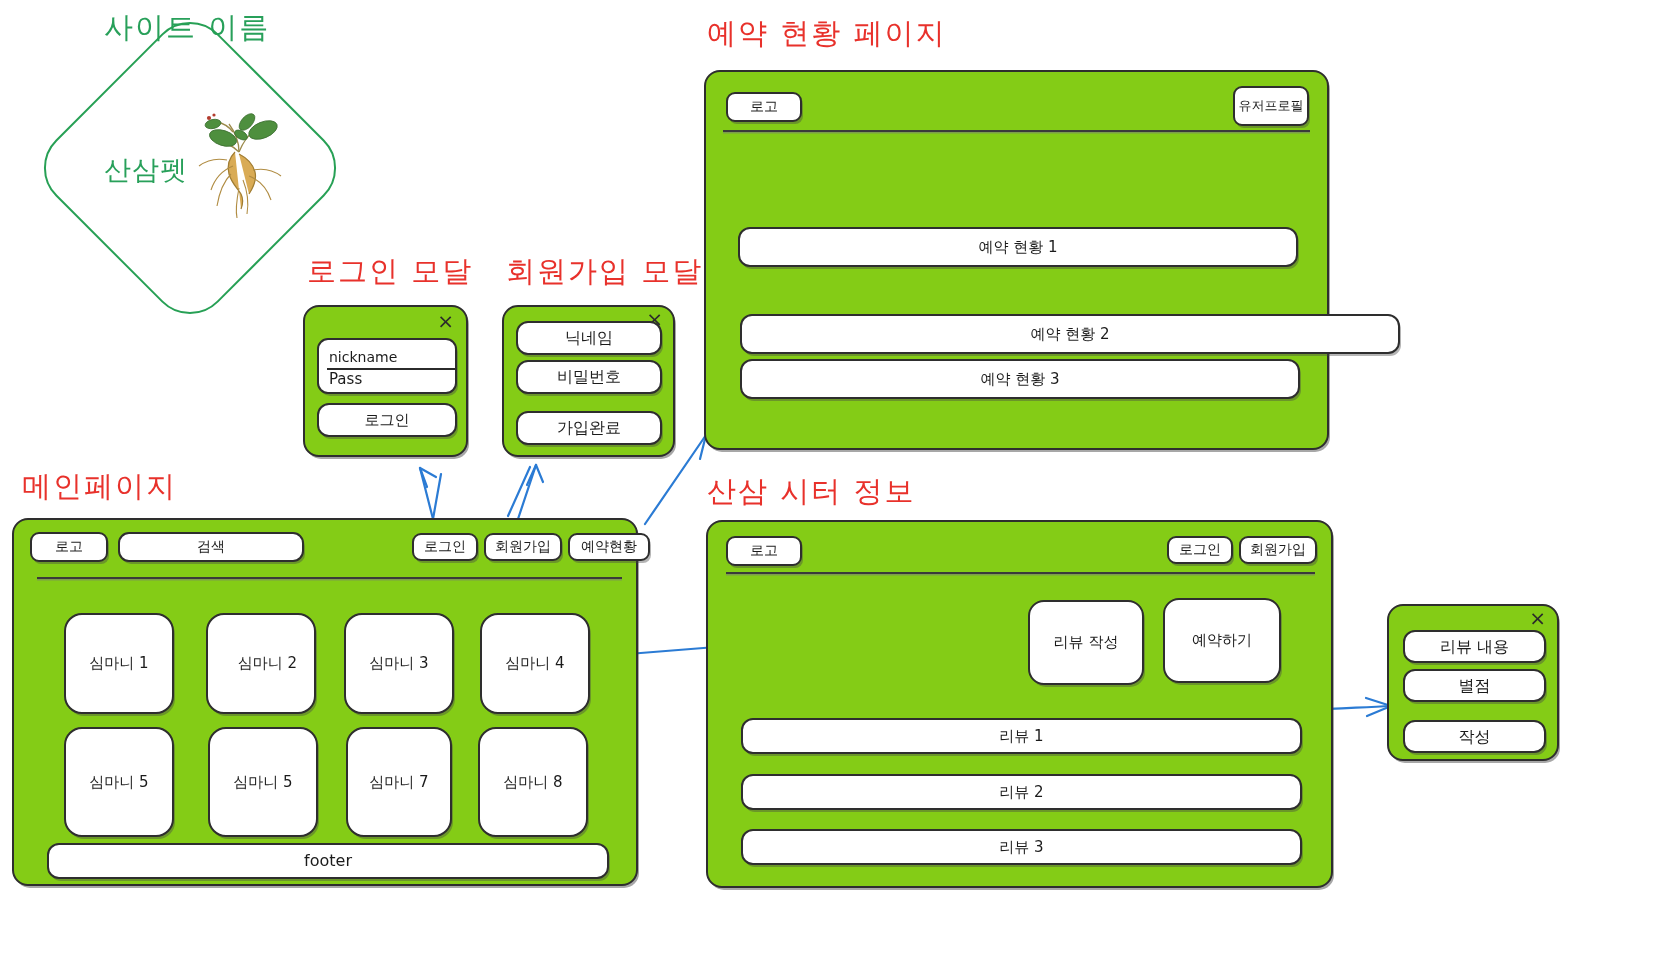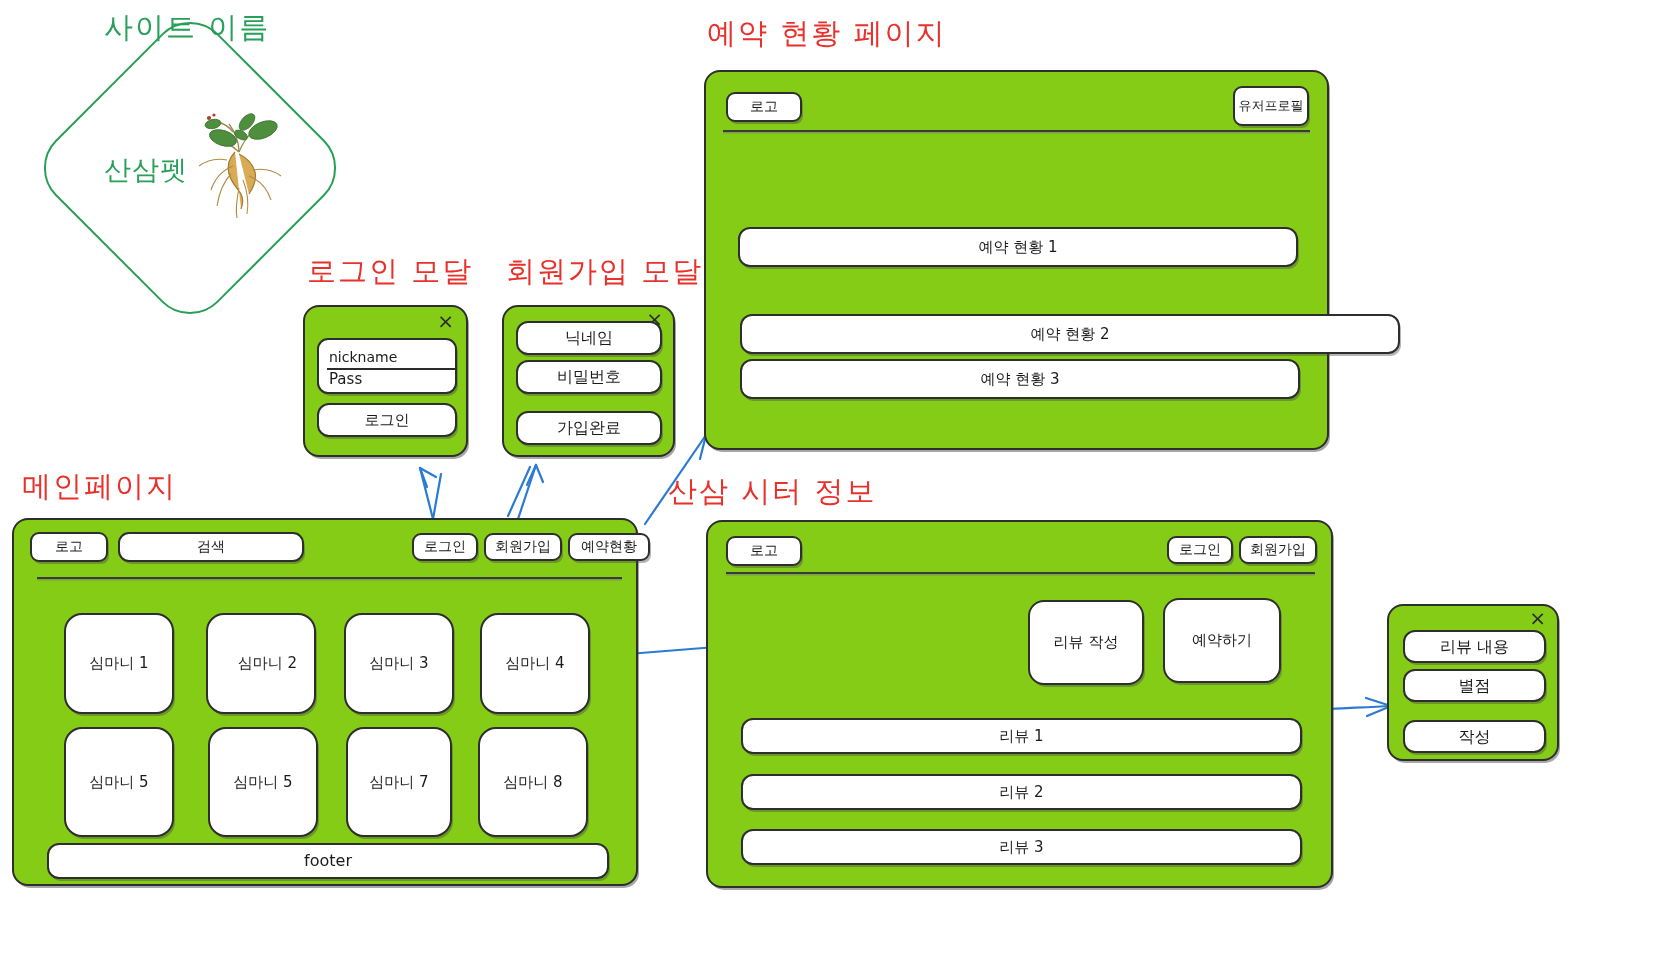--- a/index.html
+++ b/index.html
@@ -237,21 +237,21 @@
     <div class="abs box" style="left:466px; top:93px; width:110px; height:101px; border-radius:18px;">심마니 4</div>
 
     <div class="abs box" style="left:50px; top:207px; width:110px; height:110px; border-radius:18px;">심마니 5</div>
     <div class="abs box" style="left:194px; top:207px; width:110px; height:110px; border-radius:18px;">심마니 5</div>
     <div class="abs box" style="left:332px; top:207px; width:106px; height:110px; border-radius:18px;">심마니 7</div>
     <div class="abs box" style="left:464px; top:207px; width:110px; height:110px; border-radius:18px;">심마니 8</div>
 
     <div class="abs box" style="left:33px; top:323px; width:562px; height:36px; font-size:16px;">footer</div>
   </div>
 
-  <div class="abs ann" style="left:668px; top:472px;text-align:right;">산삼 시터 정보</div>
+  <div class="abs ann" style="left:707px; top:472px;text-align:right;">산삼 시터 정보</div>
 
   <div class="abs frame frame-sh" style="left:706px; top:520px; width:627px; height:368px;">
     <div class="abs box sm" style="left:18px; top:14px; width:76px; height:30px;">로고</div>
 
     <div class="abs box sm" style="left:459px; top:14px; width:66px; height:28px;">로그인</div>
     <div class="abs box sm" style="left:531px; top:14px; width:78px; height:28px;">회원가입</div>
 
     <div class="abs divider" style="left:18px; top:50px; right:16px;"></div>
 
     <div class="abs box" style="left:320px; top:78px; width:116px; height:85px; border-radius:16px;">리뷰 작성</div>

